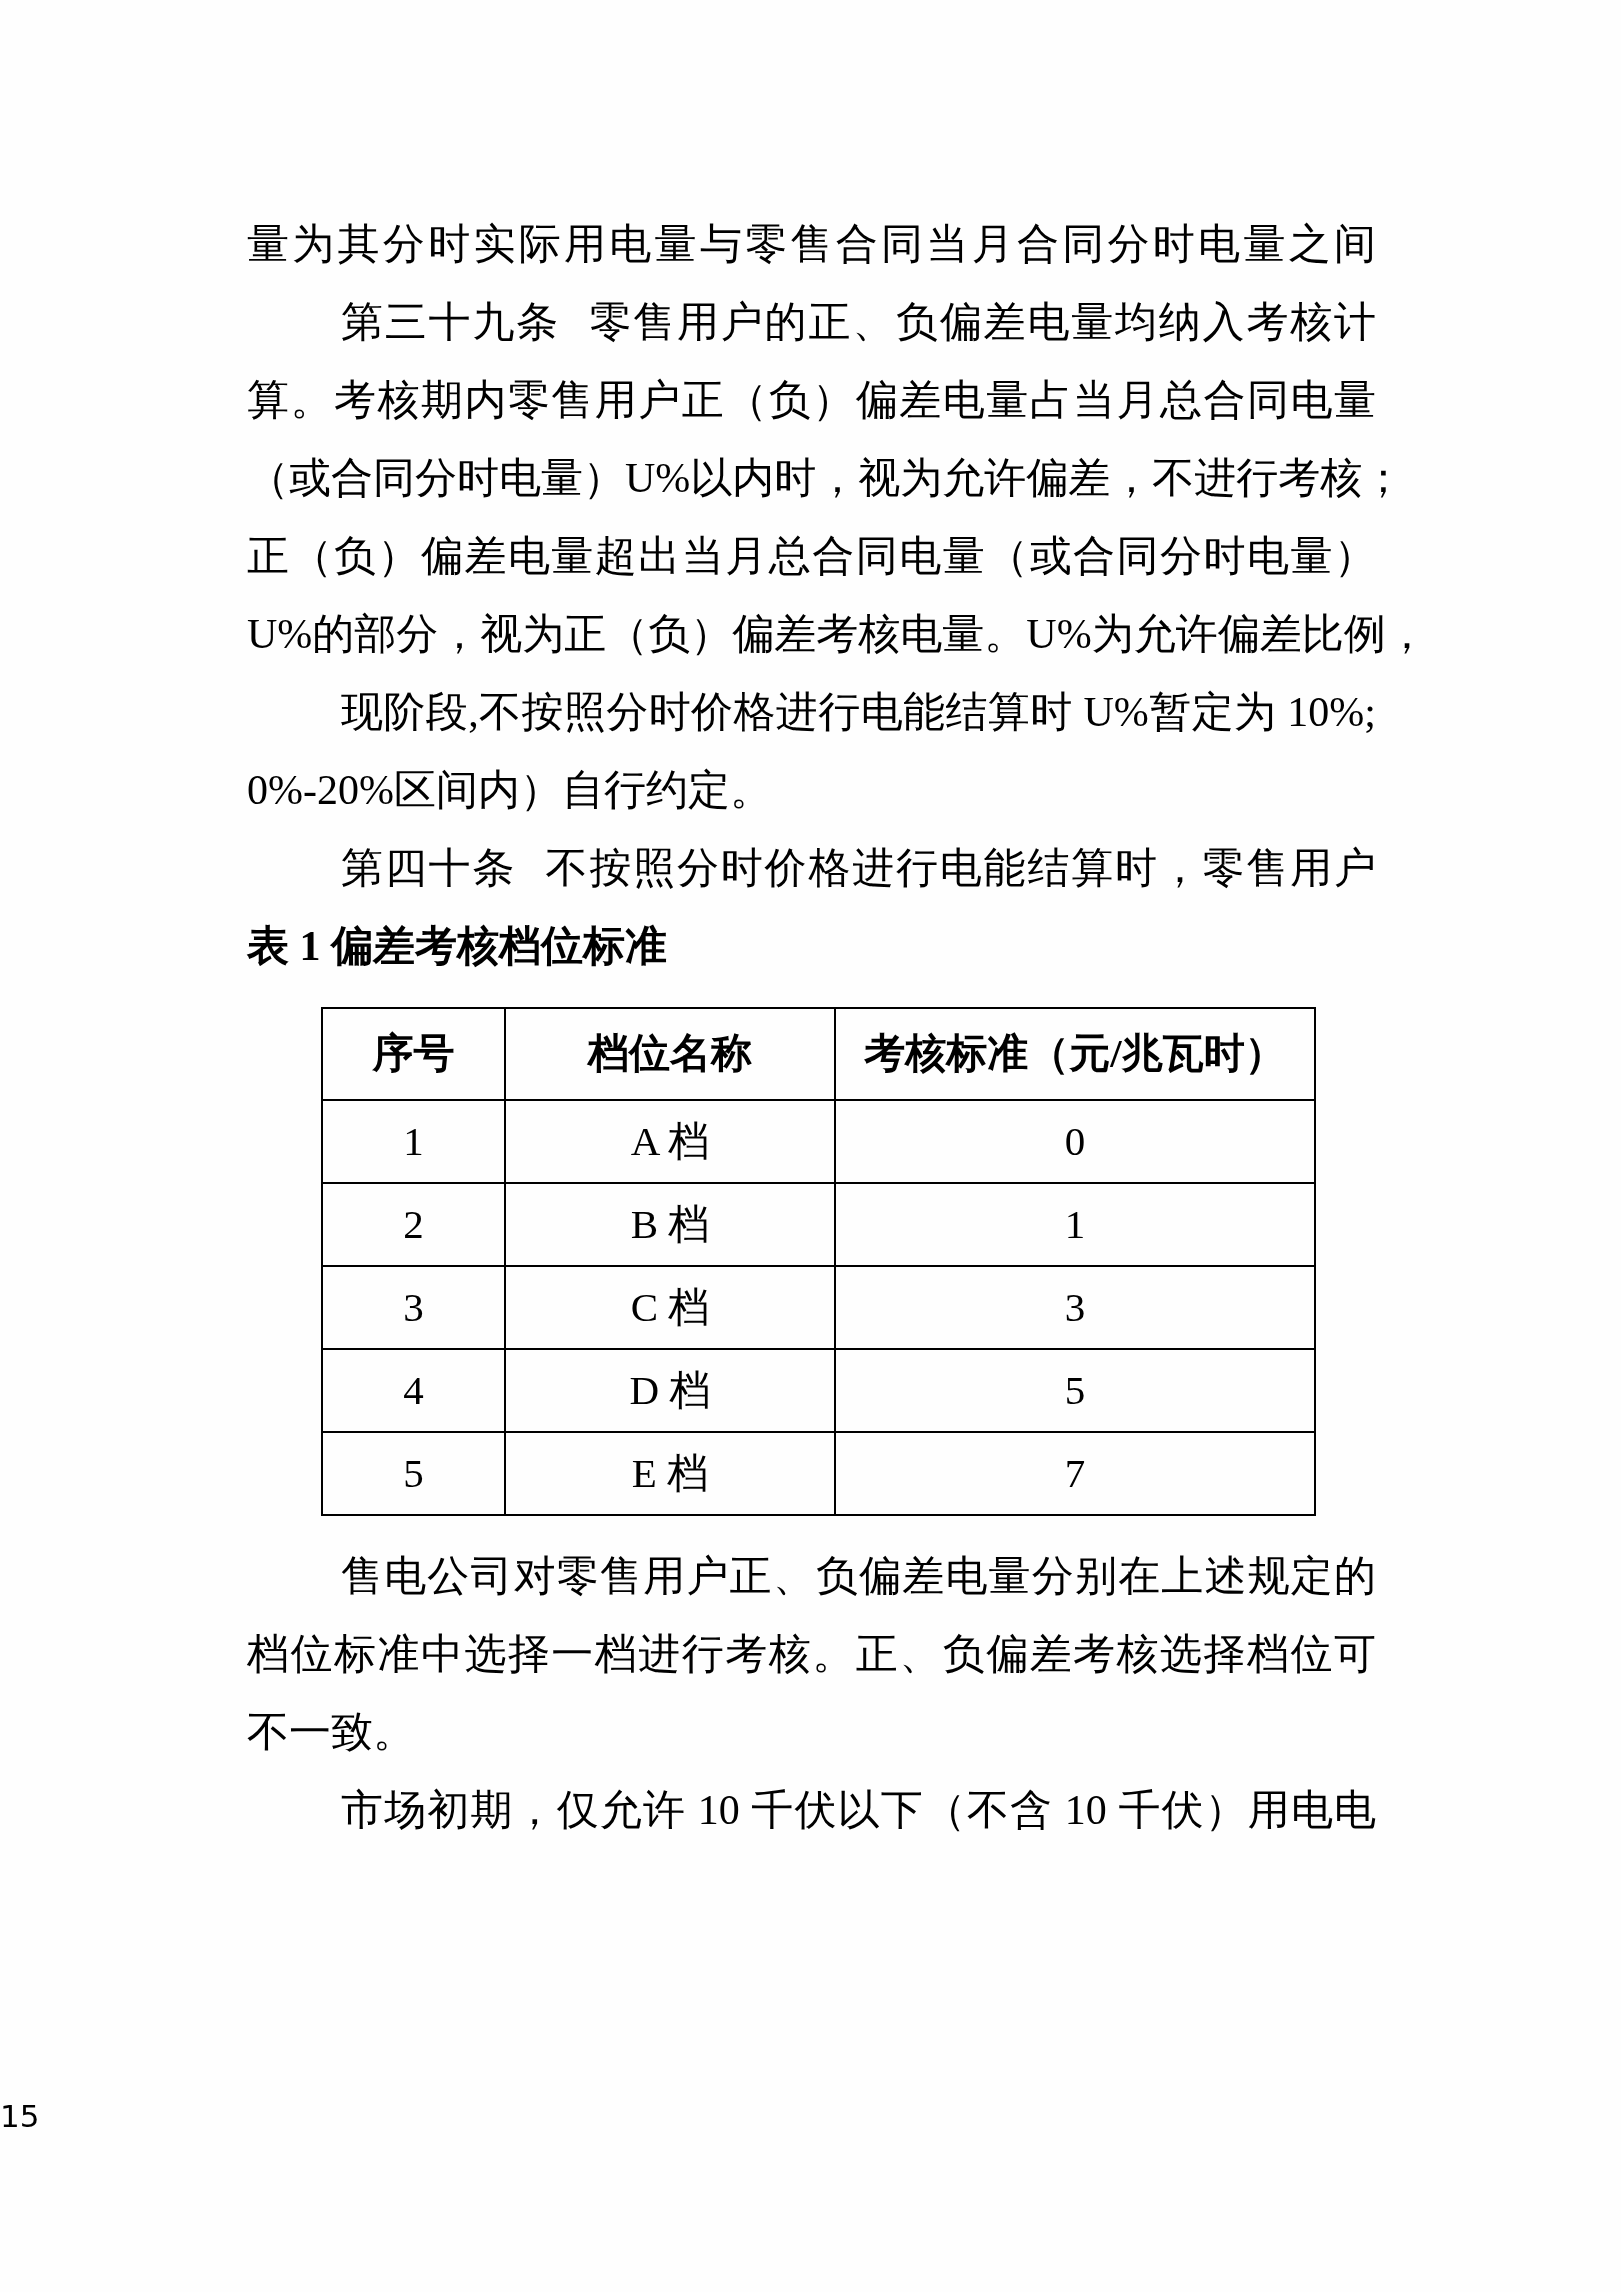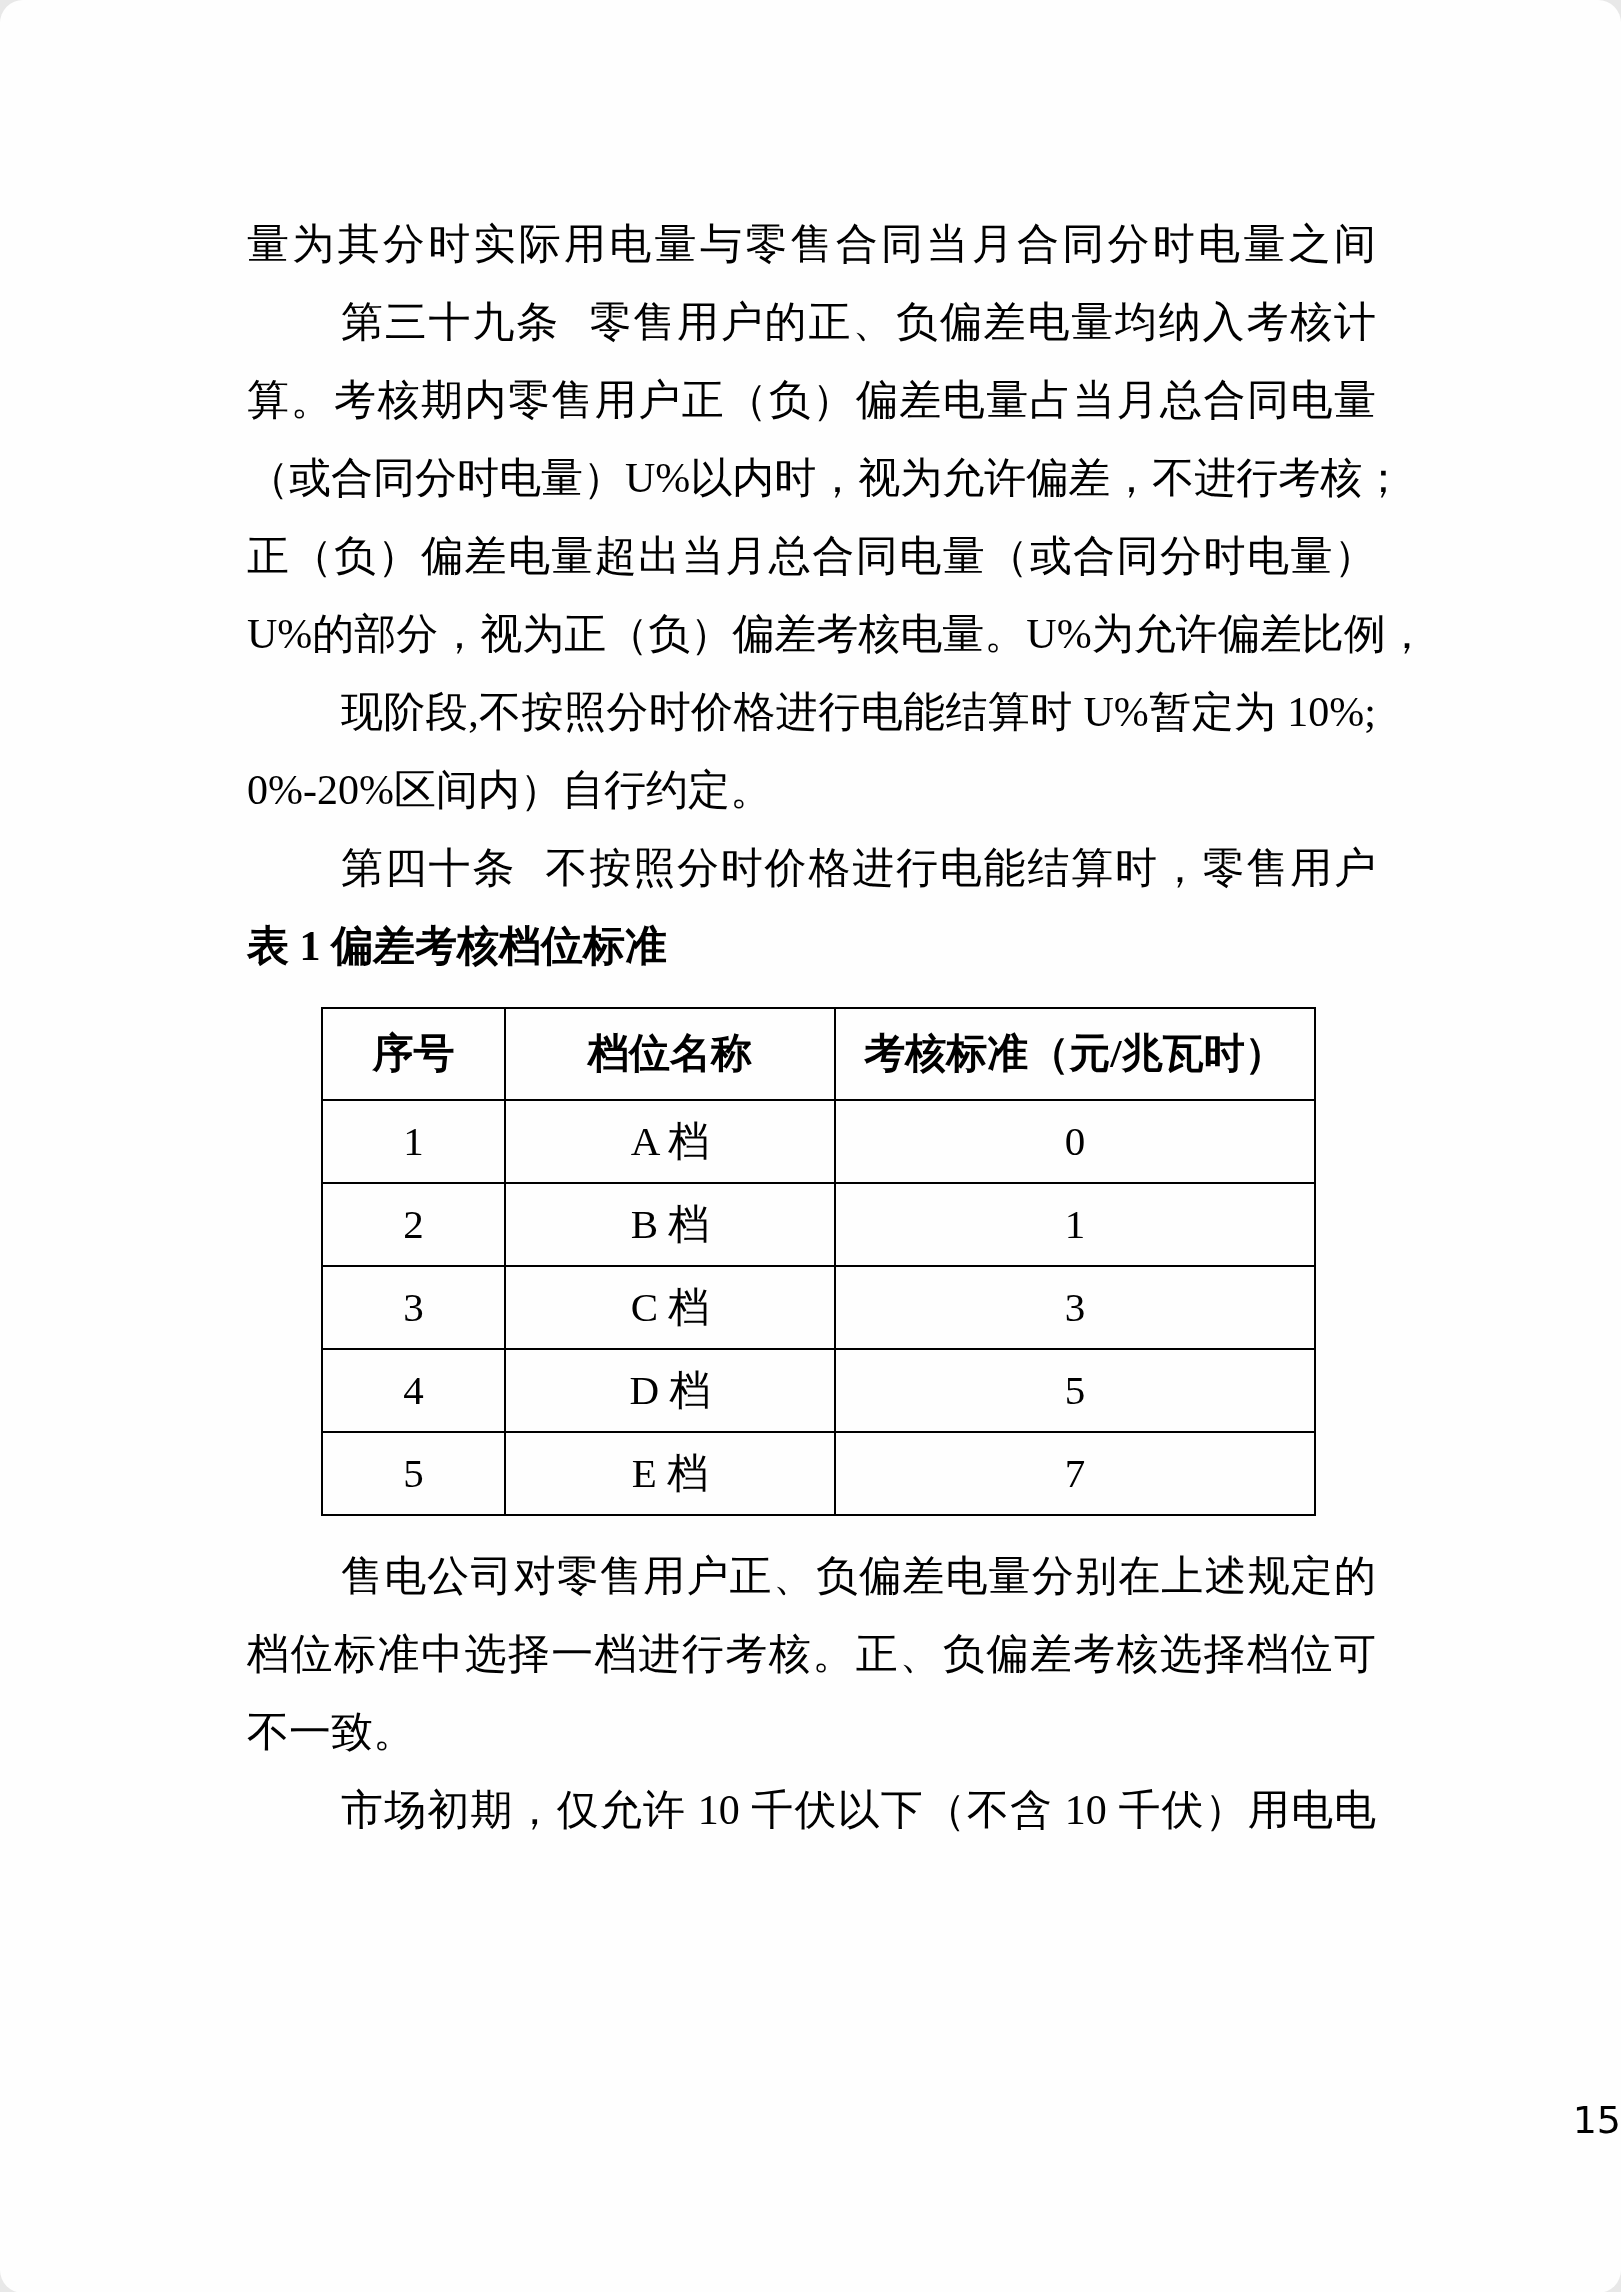--- a/index.html
+++ b/index.html
@@ -5,21 +5,20 @@
   html, body { margin: 0; padding: 0; background: #e8e8e8; }
   .page {
     position: relative;
     width: 1621px;
     height: 2293px;
     margin: 0 auto;
     background: #fefefe;
     color: #000;
     font-family: "Liberation Serif", "DejaVu Serif", serif;
     overflow: hidden;
-    border-radius: 23px;
   }
   .content {
     position: absolute;
     left: 247px;
     top: 205px;
     width: 1129px;
   }
   .line {
     height: 78px;
     line-height: 78px;
@@ -57,22 +56,22 @@
     font-size: 41px;
     line-height: 1.1;
   }
   .tier-table th { height: 74px; font-weight: bold; }
   .tier-table td { height: 65px; font-weight: normal; }
   .page-number {
     position: absolute;
     top: 2098px;
     left: 0;
     width: 100%;
-    text-align: right;
-    font-size: 38px;
+    text-align: left;
+    font-size: 31px;
     font-family: "DejaVu Sans", "Liberation Sans", sans-serif;
   }
 </style>
 </head>
 <body>
 
 <div class="page">
   <div class="content">
 
     <div class="line fill">量为其分时实际用电量与零售合同当月合同分时电量之间</div>

